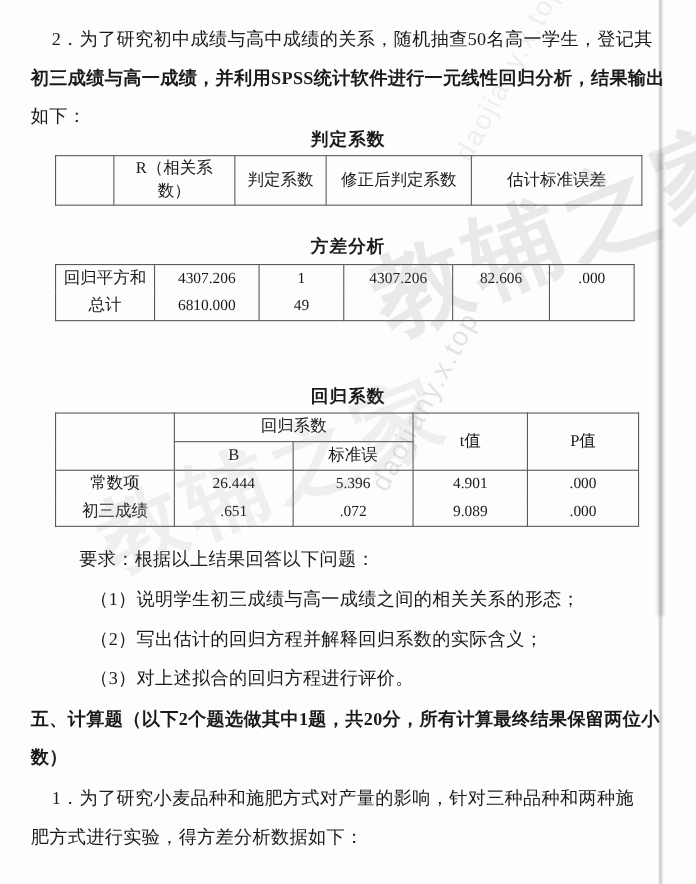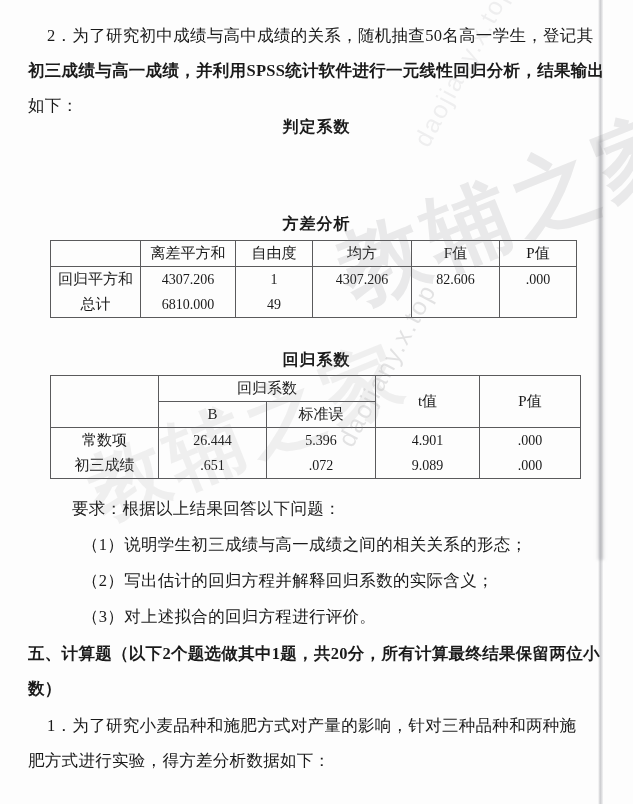--- a/index.html
+++ b/index.html
@@ -166,44 +166,43 @@
 
     <table class="spss" style="left:50px; top:141px; width:533px;">
       <colgroup>
         <col style="width:53px">
         <col style="width:110px">
         <col style="width:83px">
         <col style="width:132px">
         <col style="width:155px">
       </colgroup>
       <tbody>
+        <tr>
+          <td class="t-head"></td>
+          <td class="t-head">R（相关系数）</td>
+          <td class="t-head">判定系数</td>
+          <td class="t-head">修正后判定系数</td>
+          <td class="t-head">估计标准误差</td>
+        </tr>
       </tbody>
     </table>
 
     <div class="tbl-title" style="top:214px;">方差分析</div>
 
     <table class="spss" style="left:50px; top:240px; width:526px;">
       <colgroup>
         <col style="width:90px">
         <col style="width:95px">
         <col style="width:77px">
         <col style="width:99px">
         <col style="width:88px">
         <col style="width:77px">
       </colgroup>
       <tbody>
         <tr>
-          <td class="t-head"></td>
-          <td class="t-head">离差平方和</td>
-          <td class="t-head">自由度</td>
-          <td class="t-head">均方</td>
-          <td class="t-head">F值</td>
-          <td class="t-head">P值</td>
-        </tr>
-        <tr>
           <td class="t-lab noborder-b">回归平方和</td>
           <td class="noborder-b">4307.206</td>
           <td class="noborder-b">1</td>
           <td class="noborder-b">4307.206</td>
           <td class="noborder-b">82.606</td>
           <td class="noborder-b">.000</td>
         </tr>
         <tr>
           <td class="t-lab noborder-t">总计</td>
           <td class="noborder-t">6810.000</td>

